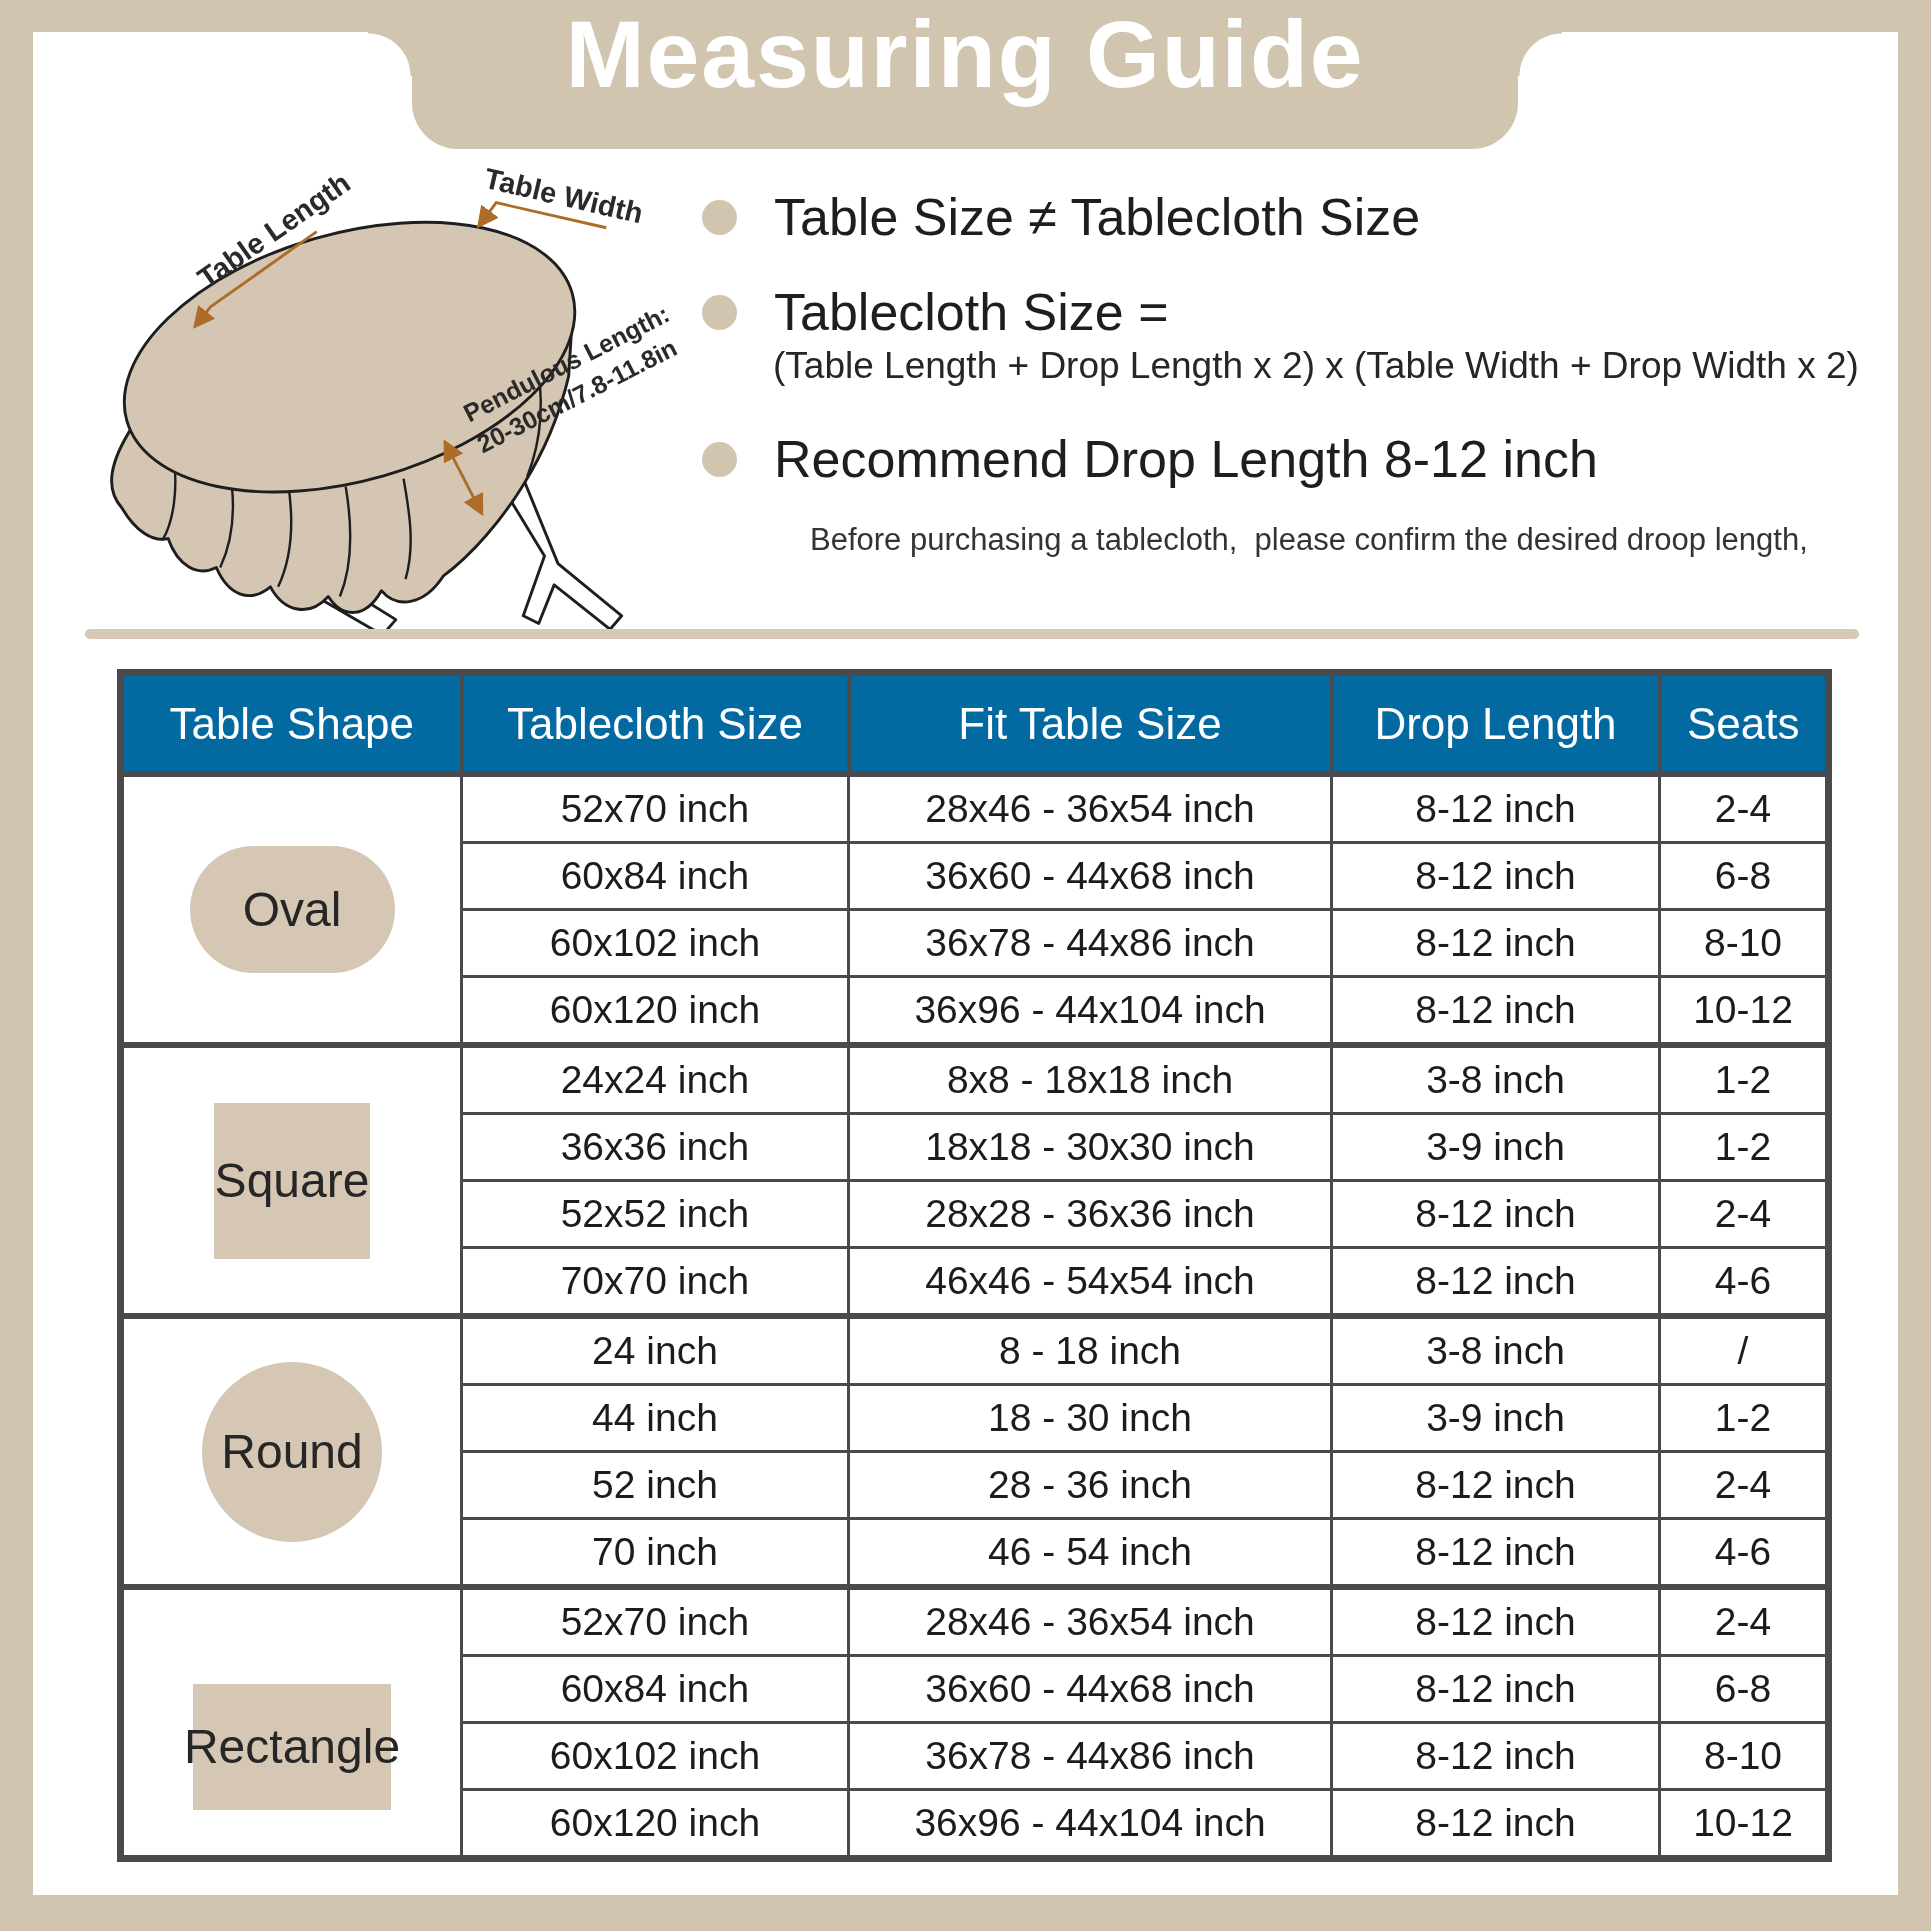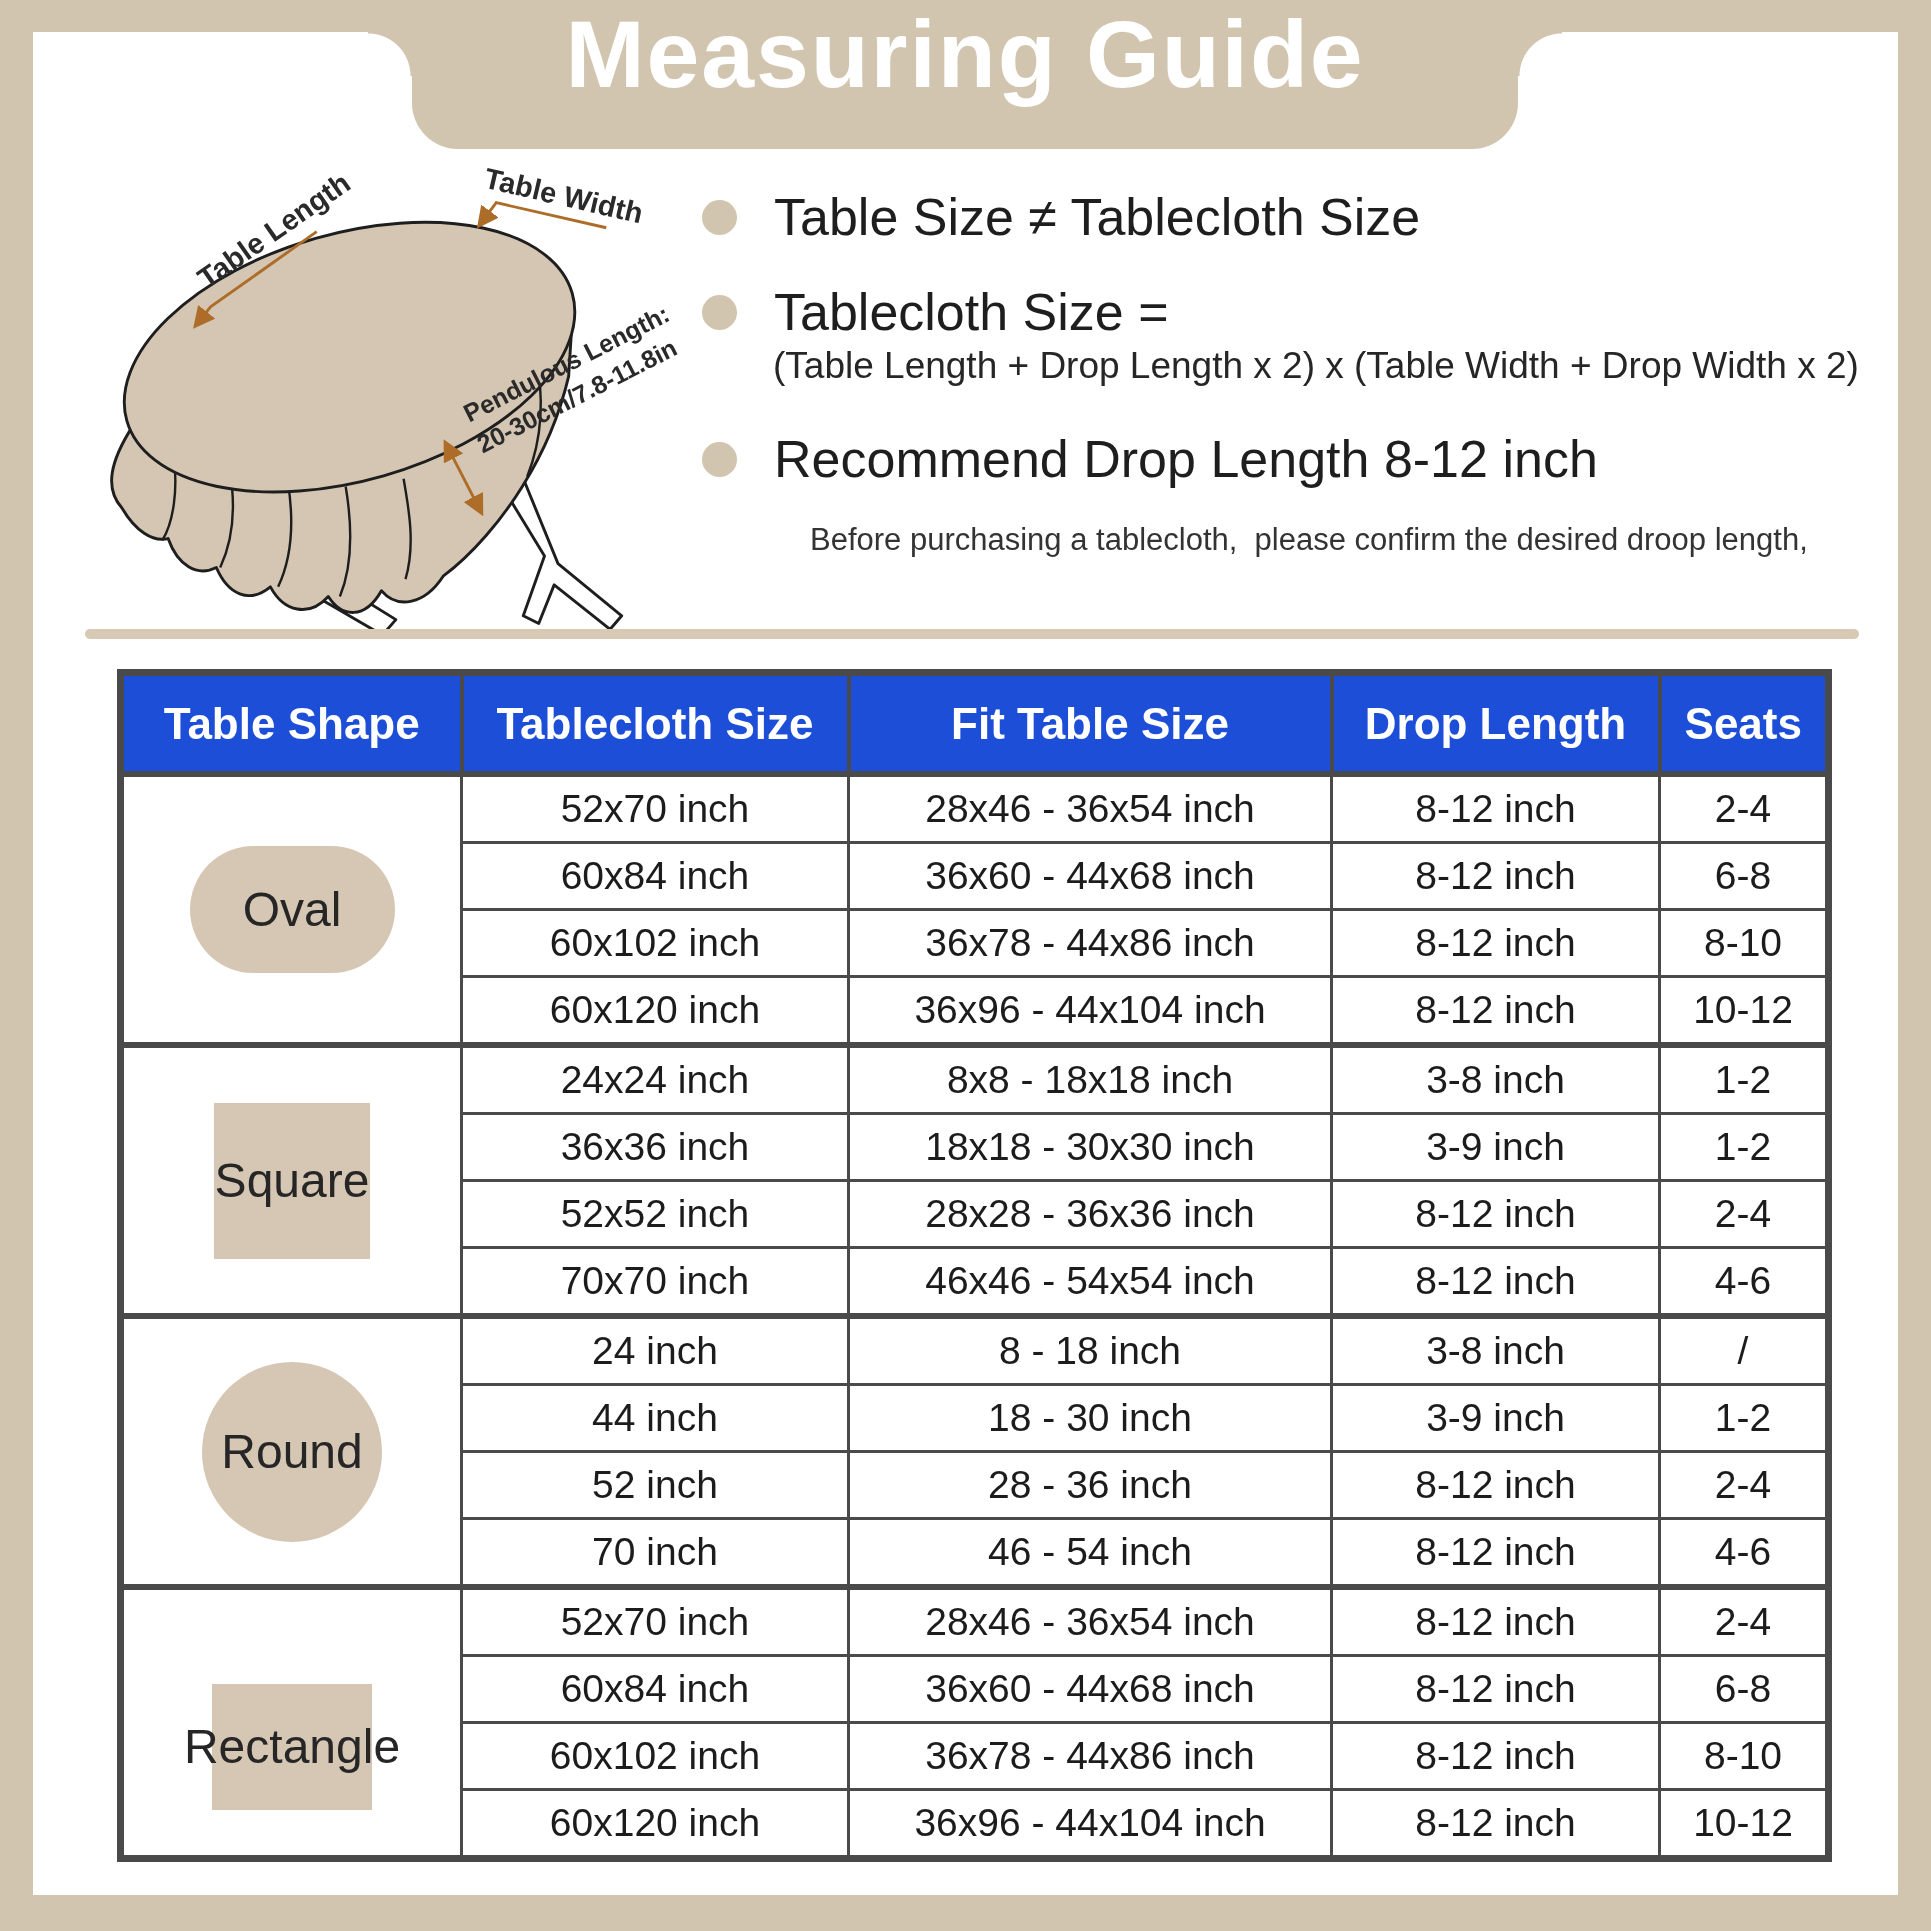--- a/index.html
+++ b/index.html
@@ -25,37 +25,37 @@
   .bullet-row{position:absolute;left:702px;display:flex;align-items:center;gap:37px;z-index:2;}
   .bullet-dot{width:35px;height:35px;border-radius:50%;background:#d2c5b0;flex:0 0 auto;}
   .bullet-text{font-size:52px;color:#1e1e1e;white-space:nowrap;}
   .formula{position:absolute;left:773px;top:345px;font-size:37px;color:#262626;white-space:nowrap;z-index:2;}
   .note{position:absolute;left:810px;top:518px;font-size:31px;line-height:43px;color:#333333;white-space:pre-wrap;z-index:2;}
   .divider{position:absolute;left:85px;top:629px;width:1774px;height:9.7px;background:#d8c9b4;border-radius:4.8px;z-index:2;}
   
   .table-wrap{position:absolute;left:117px;top:669px;z-index:2;}
   table.size{border-collapse:collapse;table-layout:fixed;width:1708px;border:7.7px solid #4a4a4a;}
   table.size th{
-    background:#1d4ed8;color:#ffffff;font-size:44px;font-weight:bold;
+    background:#0369a1;color:#ffffff;font-size:44px;font-weight:normal;
     height:93px;border:4.8px solid #4a4a4a;border-bottom-width:5.8px;text-align:center;vertical-align:middle;
   }
   table.size td{
     border:3.9px solid #4a4a4a;height:64px;font-size:39px;color:#1c1c1c;
     text-align:center;vertical-align:middle;background:#ffffff;padding:0 5.8px;
   }
   table.size td.section-start{border-top-width:6.8px;}
   td.shape-cell{padding:0;}
   .shape-icon{
     margin:0 auto;background:#d5c7b3;color:#262626;font-size:48px;
     display:flex;align-items:center;justify-content:center;
   }
   .shape-icon.oval{width:205px;height:127px;border-radius:64px;}
   .shape-icon.square{width:156px;height:156px;}
   .shape-icon.round{width:180px;height:180px;border-radius:50%;}
-  .shape-icon.rectangle{width:160px;height:126px;margin-top:48px;}
+  .shape-icon.rectangle{width:198px;height:126px;margin-top:48px;}
 </style>
 </head>
 <body>
 
 <div id="page">
   <div id="content"></div>
 
   <div class="fillet left"></div>
   <div class="fillet right"></div>
   <div class="banner">

